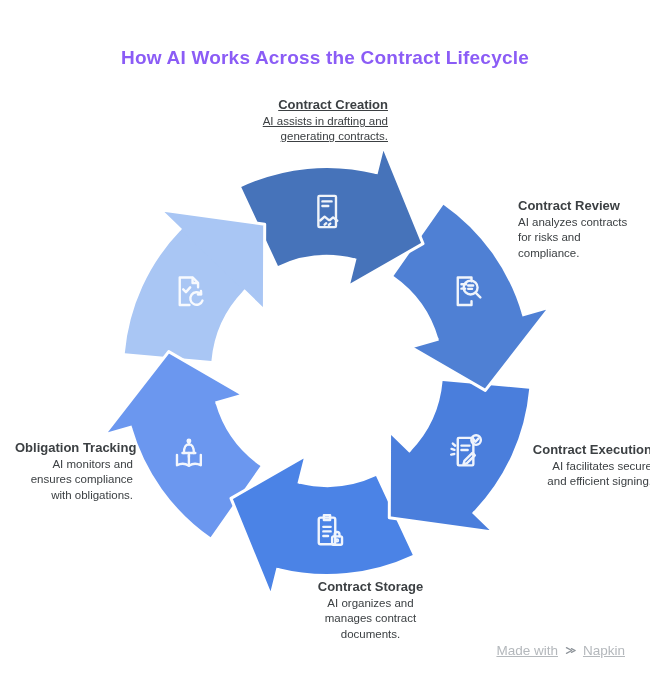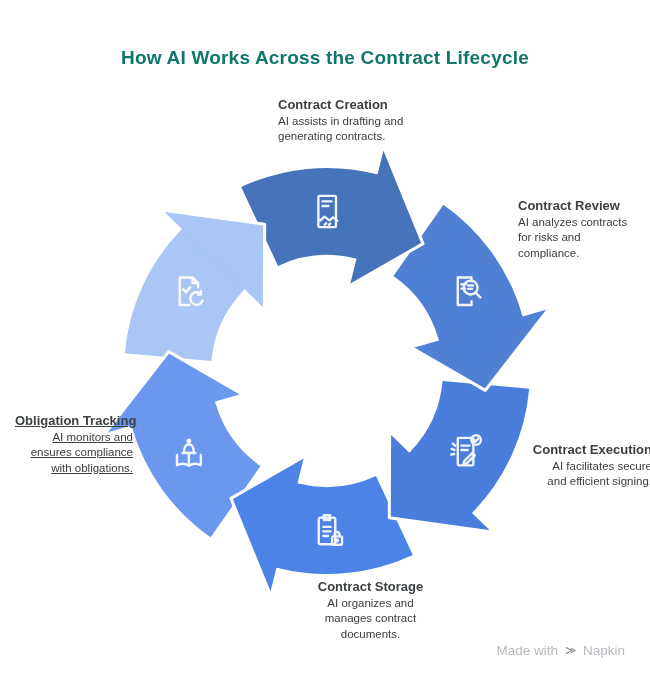--- a/index.html
+++ b/index.html
@@ -2,36 +2,36 @@
 <html><head>
 <meta charset="utf-8">
 <style>
   html,body{margin:0;padding:0;background:#ffffff;}
   .canvas{
     position:relative;width:650px;height:676px;background:#ffffff;overflow:hidden;
     font-family:"Liberation Sans",sans-serif;color:#3c4043;
   }
   .main-title{
     position:absolute;top:47px;left:0;width:100%;margin:0;
-    text-align:center;font-size:19px;font-weight:bold;color:#0f766e;letter-spacing:.2px;
+    text-align:center;font-size:19px;font-weight:bold;color:#8b5cf6;letter-spacing:.2px;
   }
   .cycle-svg{position:absolute;left:0;top:0;}
   .stage{position:absolute;color:#3c4043;}
   .stage-title{font-weight:bold;font-size:13px;line-height:1.32;white-space:nowrap;margin-bottom:1px;}
   .stage-desc{font-size:11.5px;line-height:1.32;}
-  .stage-0{left:278px;top:96px;width:130px;text-align:left;}
+  .stage-0{left:258px;top:96px;width:130px;text-align:right;text-decoration:underline;}
   .stage-1{left:518px;top:197px;width:122px;text-align:left;}
   .stage-2{left:530px;top:441px;width:122px;text-align:right;}
   .stage-3{left:270px;top:578px;width:115px;text-align:center;margin-left:43px;}
-  .stage-4{left:15px;top:412px;width:118px;text-align:right;text-decoration:underline;}
+  .stage-4{left:15px;top:439px;width:118px;text-align:right;}
   .stage-5{left:23px;top:196px;width:110px;text-align:right;}
   .stage-5 .stage-title{white-space:normal;}
   .watermark{
     position:absolute;top:643px;right:25px;display:flex;align-items:center;gap:5px;
-    font-size:13.5px;color:#b4b8bc;
+    font-size:13.5px;color:#b4b8bc;text-decoration:underline;
   }
   .watermark svg{display:block;}
 </style>
 </head>
 <body>
 
 <div class="canvas">
 
   <h1 class="main-title">How AI Works Across the Contract Lifecycle</h1>
 

